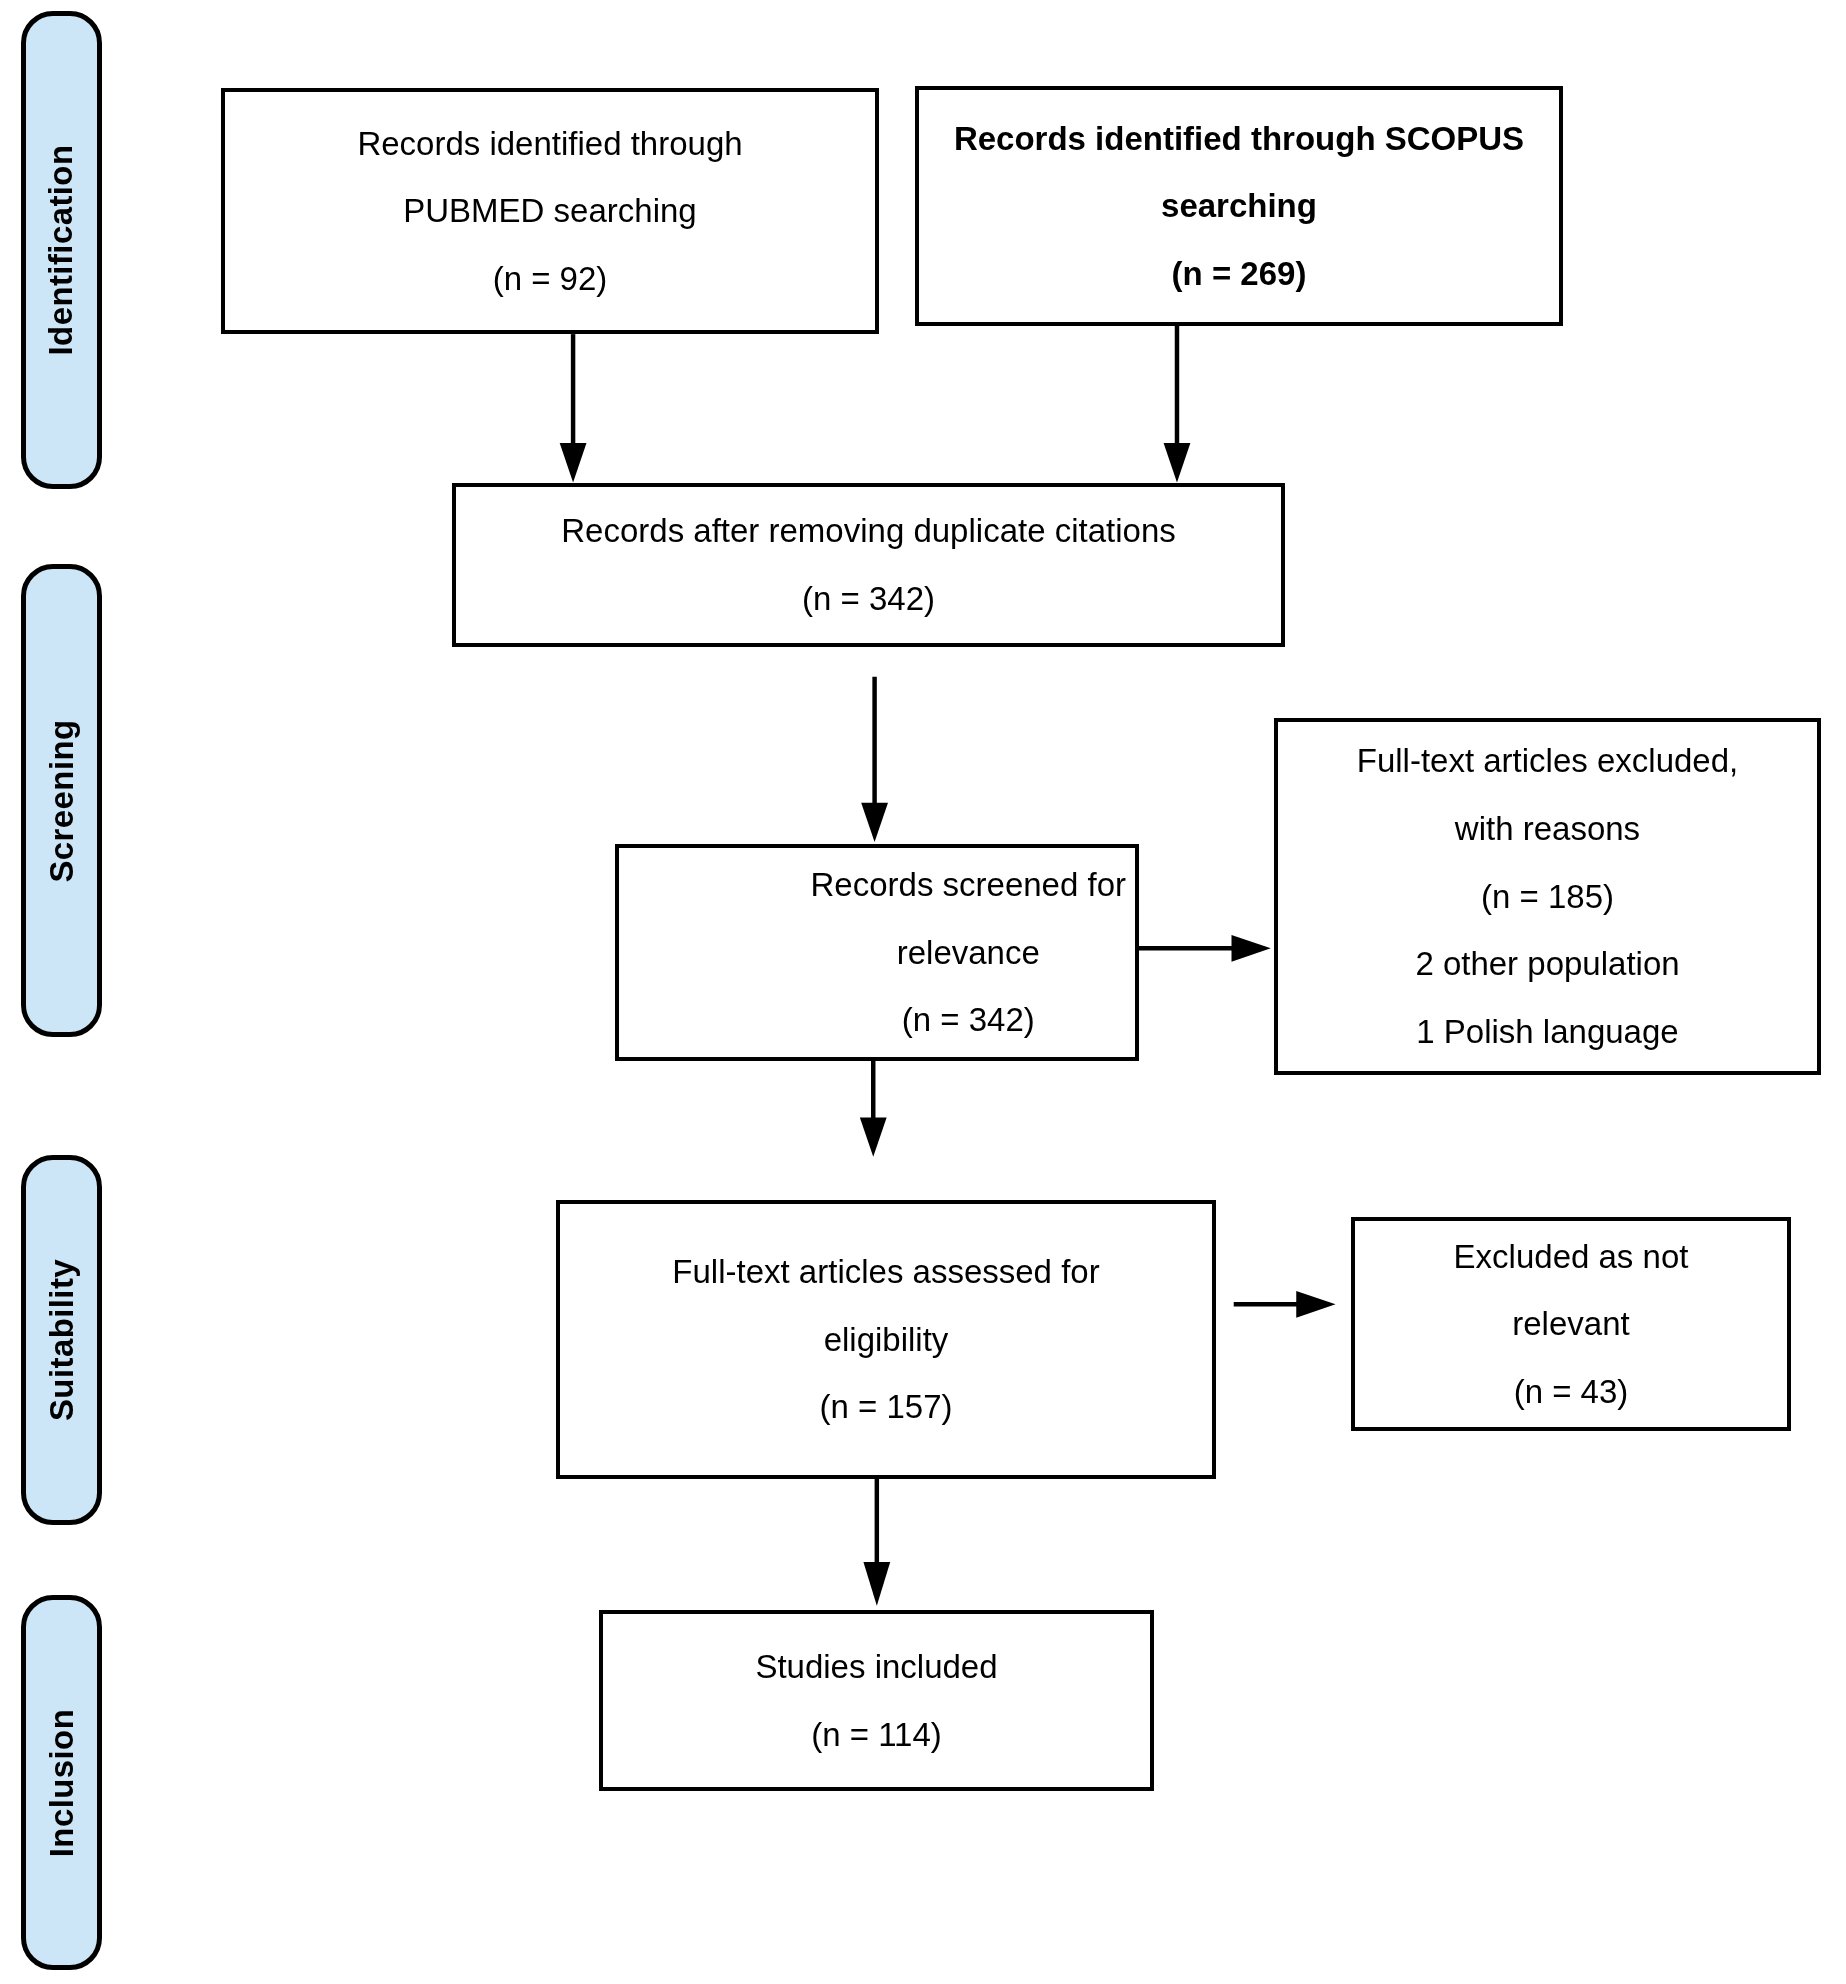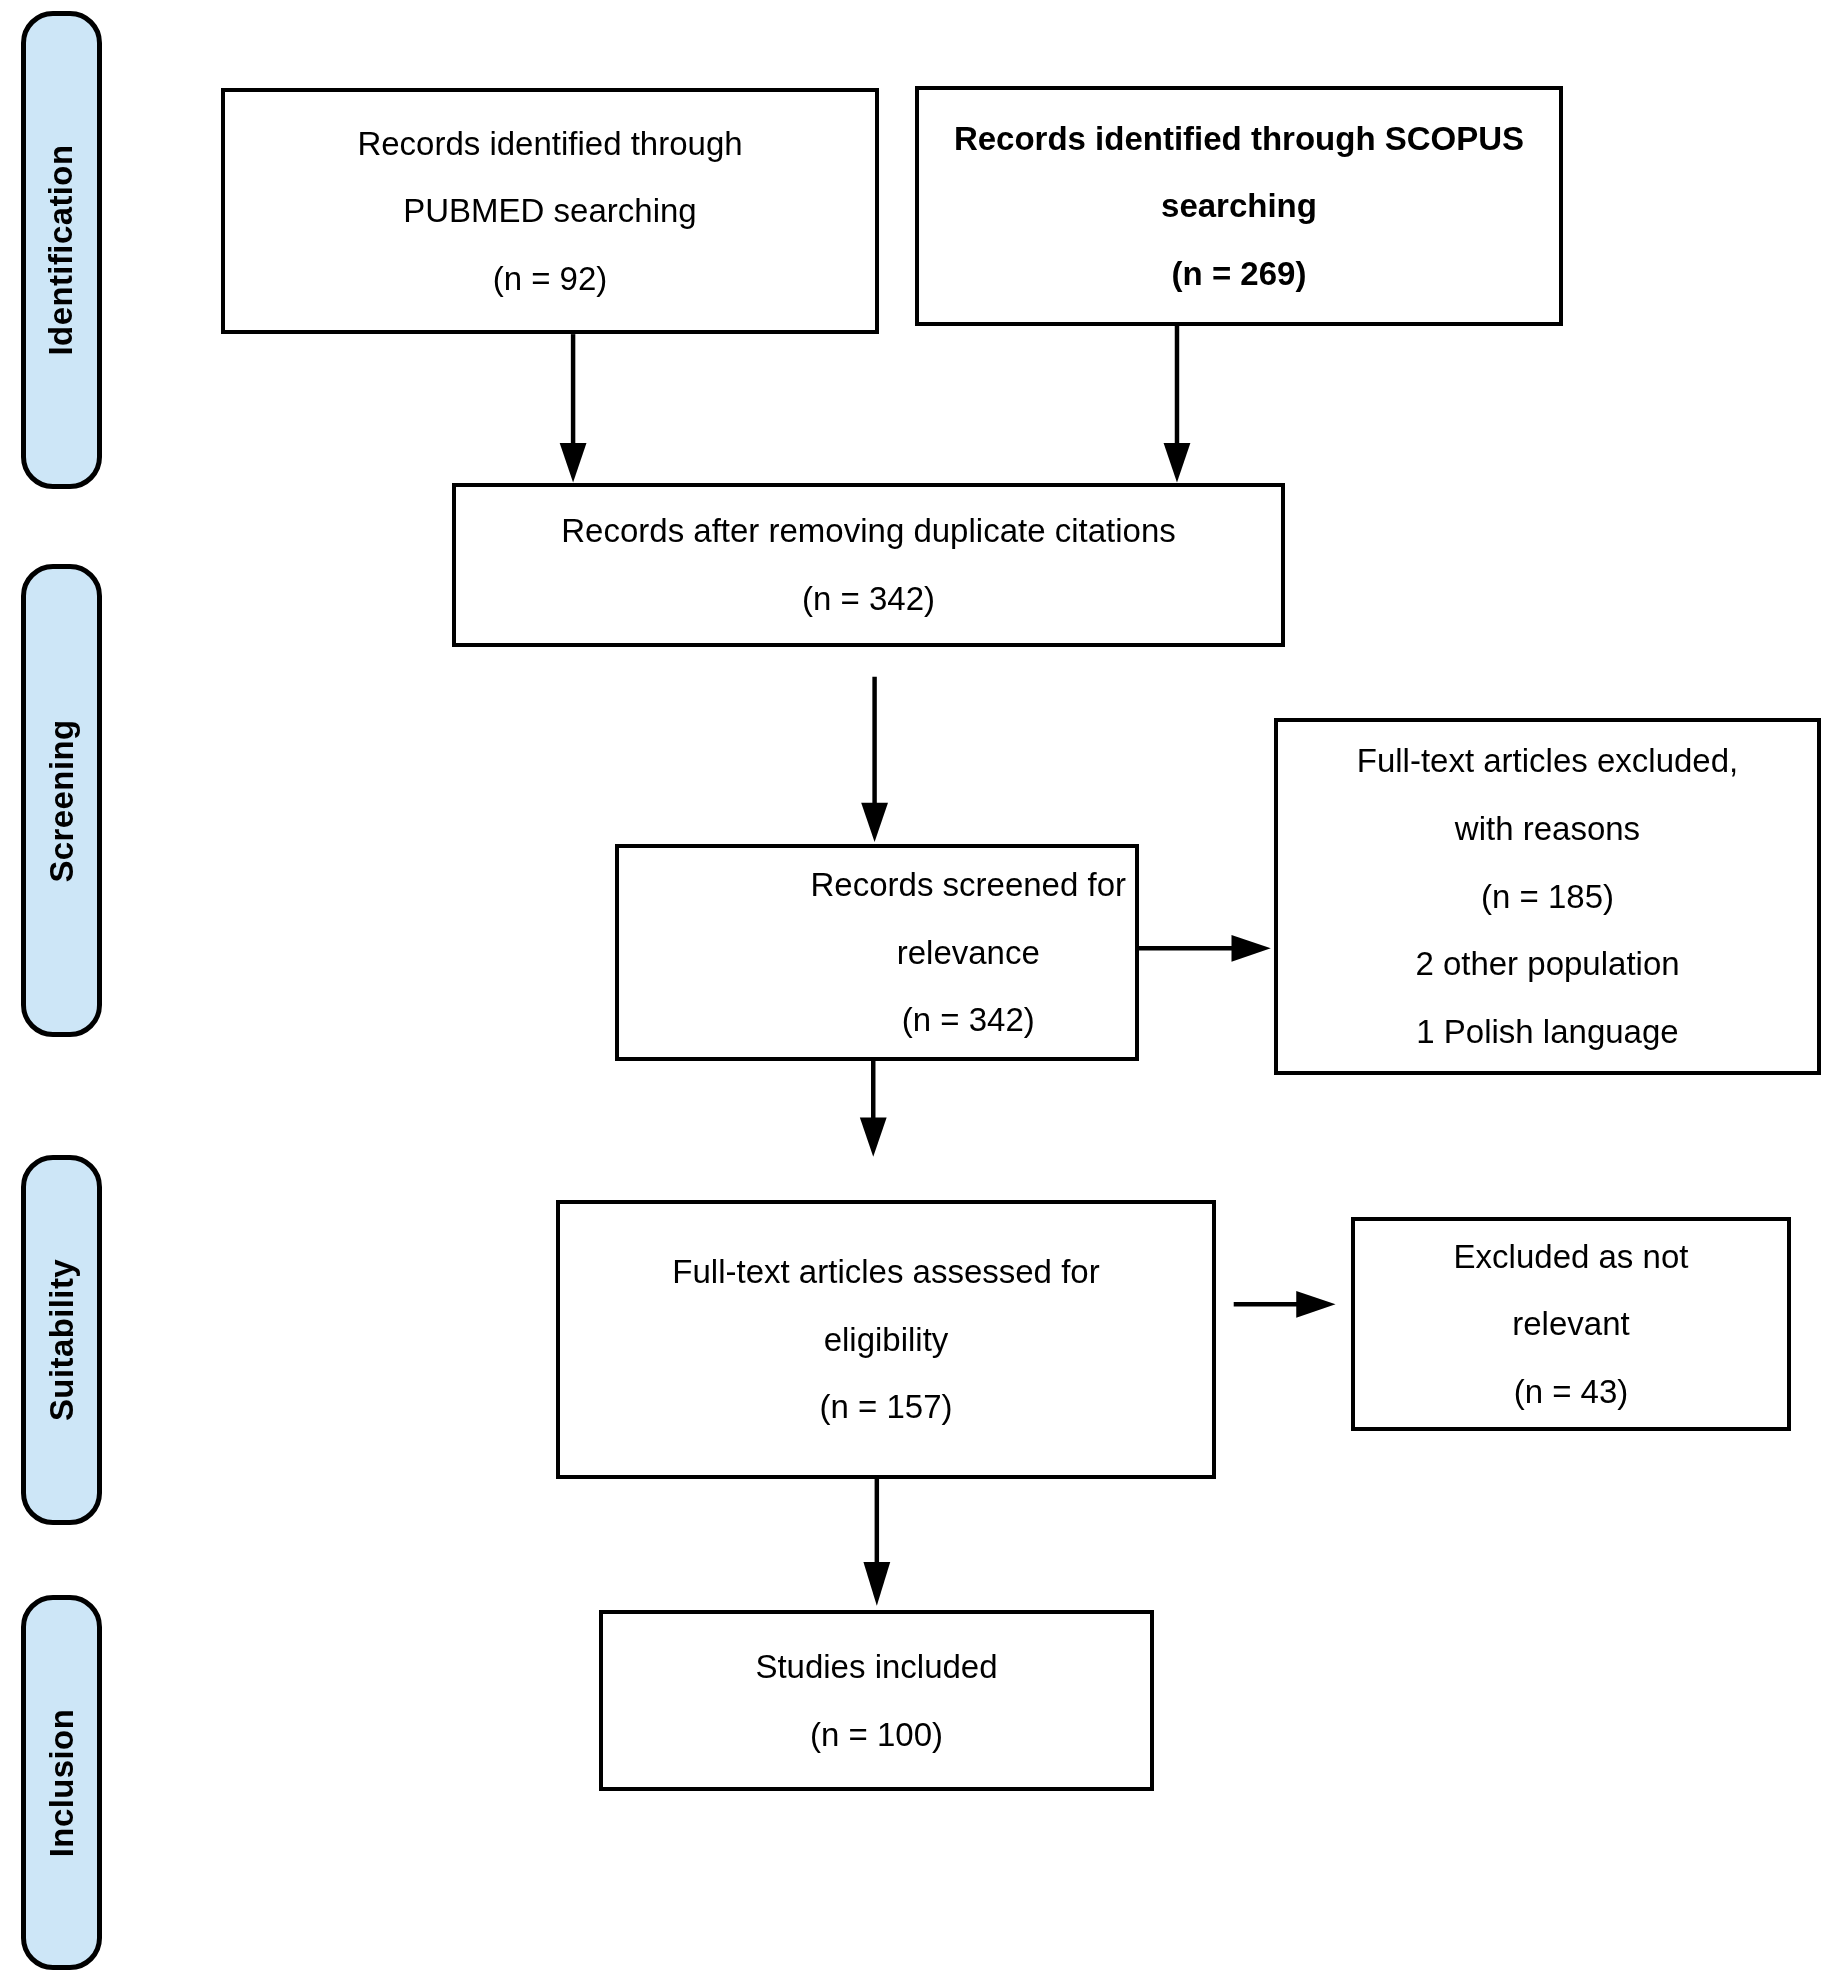--- a/index.html
+++ b/index.html
@@ -170,17 +170,17 @@
   </div>
 
   <div class="box" id="box-not-relevant" style="background: rgb(255, 255, 255); border-color: rgb(0, 0, 0);">
     <div class="box-text">Excluded as not
 relevant
 (n = 43)</div>
   </div>
 
   <div class="box" id="box-included" style="background: rgb(255, 255, 255); border-color: rgb(0, 0, 0);">
     <div class="box-text">Studies included
-(n = 100)</div>
+(n = 114)</div>
   </div>
 
 </div>
 
 
 </body></html>

